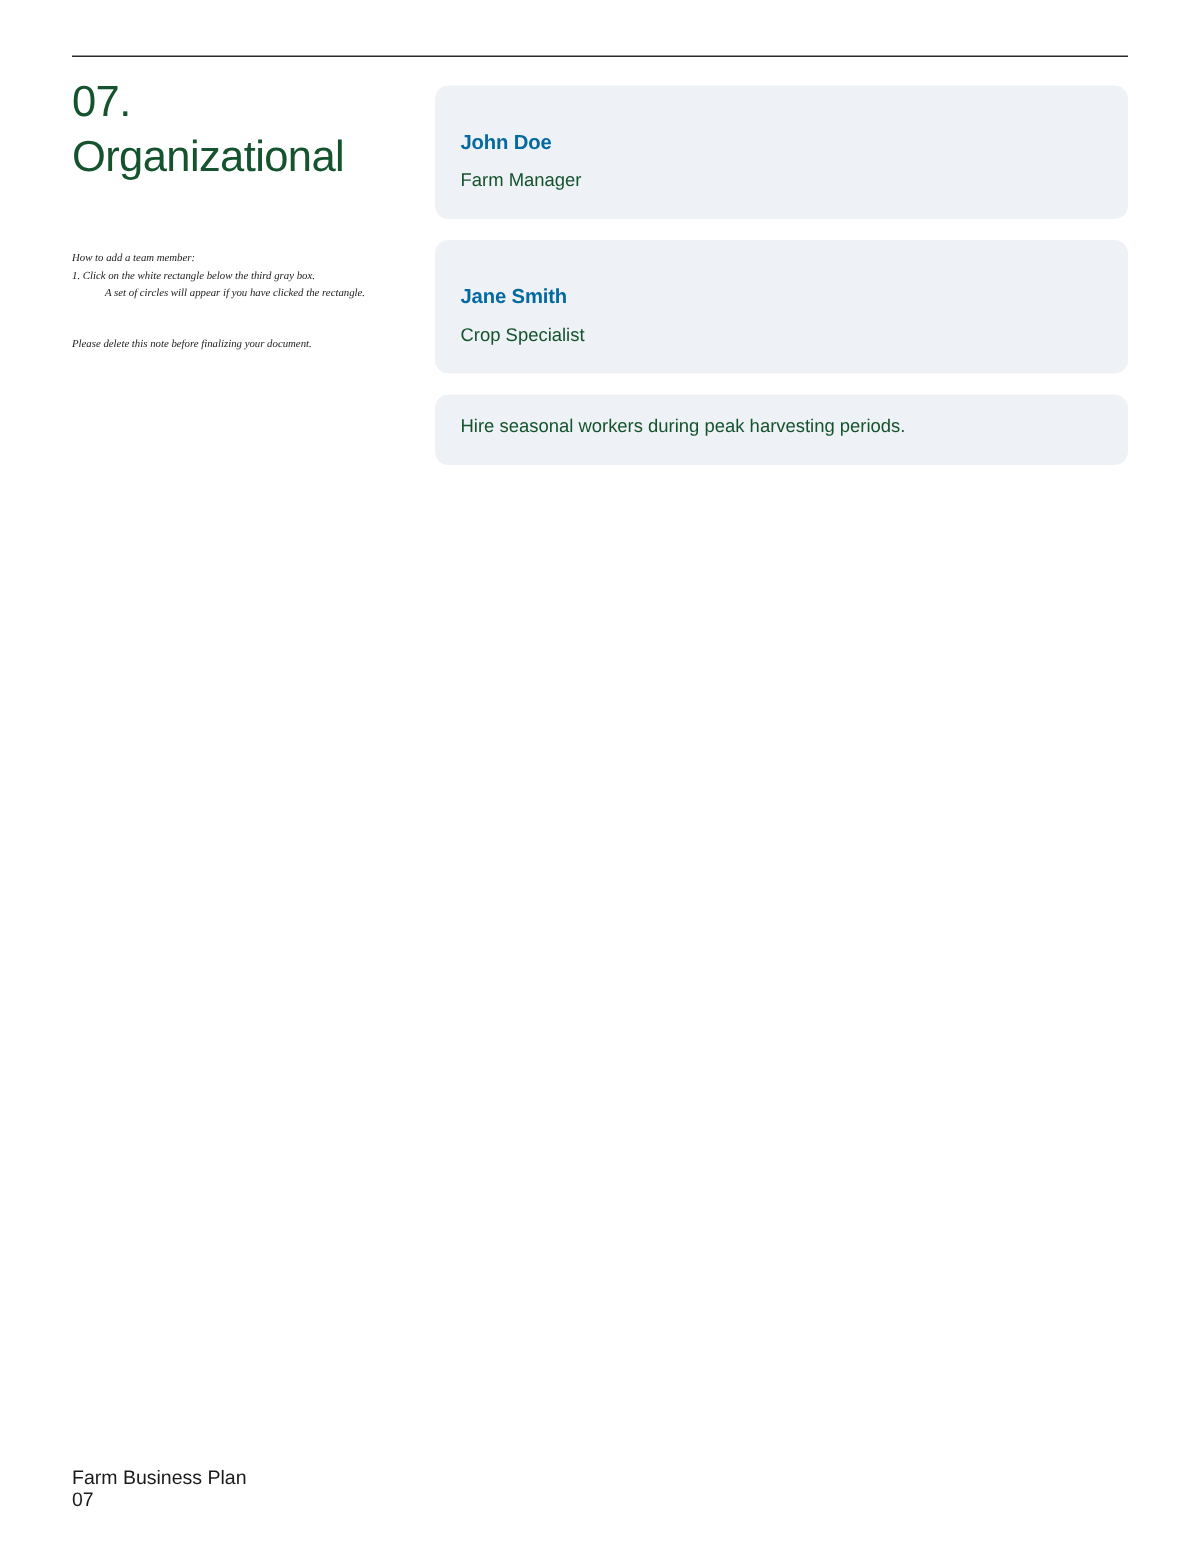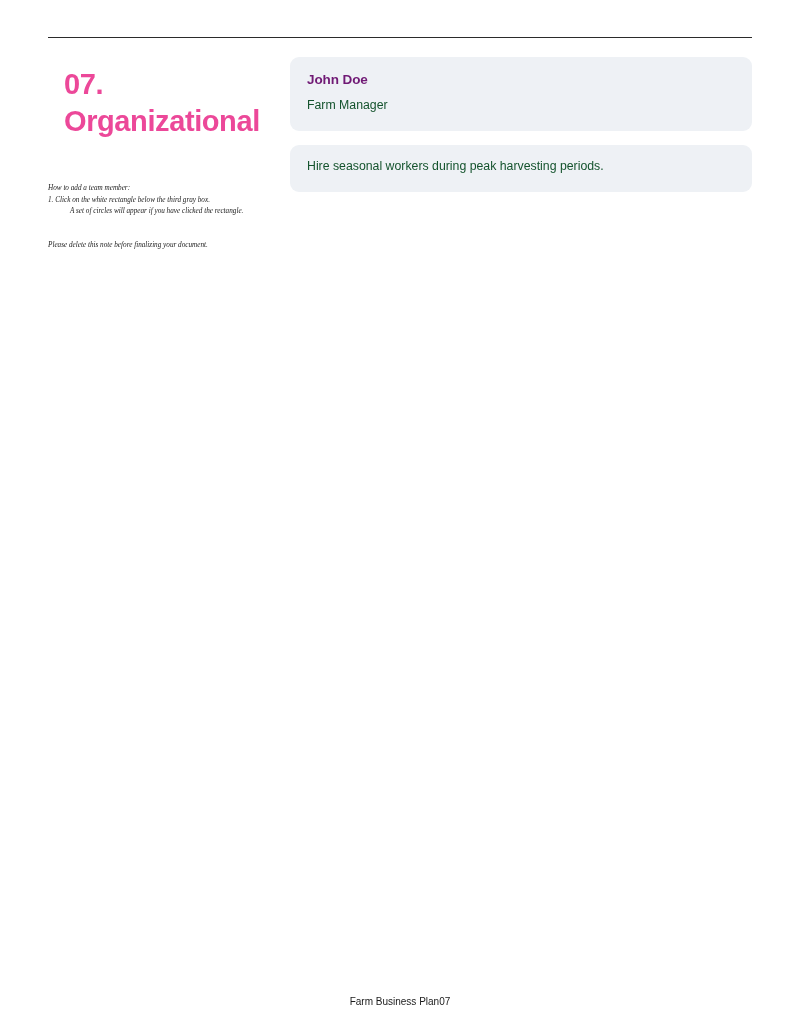--- a/index.html
+++ b/index.html
@@ -29,24 +29,24 @@
   }
   .left-col {
     position: absolute;
     left: 48px;
     top: 50px;
     width: 222px;
   }
   .section-title {
     font-size: 29px;
     line-height: 1.26;
-    font-weight: 700;
+    font-weight: 400;
     letter-spacing: -0.4px;
-    color: #ec4899;
-    margin: 16px;
+    color: #14532d;
+    margin: 0;
   }
   .note {
     margin-top: 44px;
     font-size: 7.2px;
     line-height: 1.55;
     font-style: italic;
     color: #1a1a1a;
     width: 220px;
     font-family: Liberation Serif, serif;
   }
@@ -80,40 +80,41 @@
   .card {
     background: #eef1f5;
     border-radius: 9px;
     padding: 14px 17px 17px 17px;
     margin-bottom: 14px;
     box-sizing: border-box;
   }
   .card-title {
     font-size: 13.5px;
     font-weight: bold;
-    color: #701a75;
-    margin: 1px 0 11px 0;
+    color: #0369a1;
+    margin: 16px 0 11px 0;
     letter-spacing: -0.1px;
   }
   .card-body {
     font-size: 12.3px;
     color: #14532d;
     margin: 0;
     line-height: 1.3;
   }
   .footer {
     position: absolute;
     left: 48px;
     right: 48px;
     bottom: 28px;
     display: flex;
-    justify-content: center;
+    justify-content: space-between;
     align-items: baseline;
-    font-size: 10px;
+    font-size: 13px;
     color: #1a1a1a;
+    flex-direction: column;
   }
 </style>
 </head>
 <body>
 
 <div class="page">
 
   <div class="top-rule"></div>
 
   <div class="left-col">
@@ -133,20 +134,24 @@
       <div class="footer-note">Please delete this note before finalizing your document.</div>
     </div>
   </div>
 
   <div class="cards">
     <div class="card">
       <p class="card-title">John Doe</p>
       <p class="card-body">Farm Manager</p>
     </div>
     <div class="card">
+      <p class="card-title">Jane Smith</p>
+      <p class="card-body">Crop Specialist</p>
+    </div>
+    <div class="card">
       <p class="card-body">Hire seasonal workers during peak harvesting periods.</p>
     </div>
   </div>
 
   <div class="footer">
     <span>Farm Business Plan</span>
     <span>07</span>
   </div>
 
 </div>

